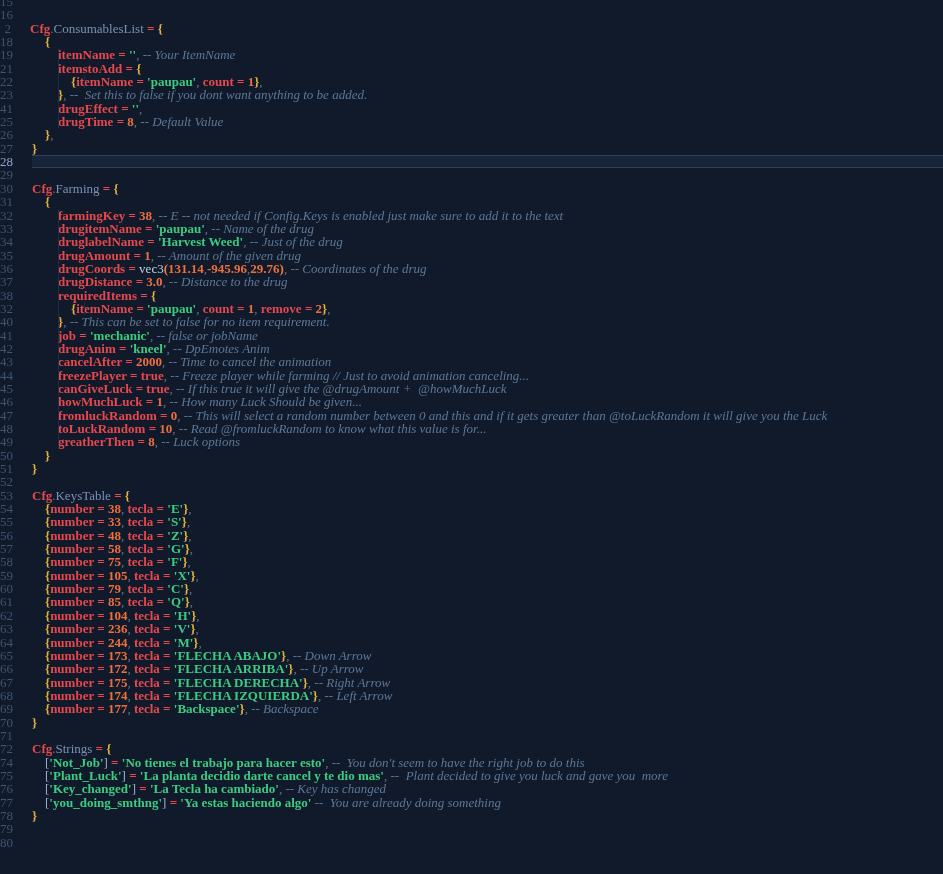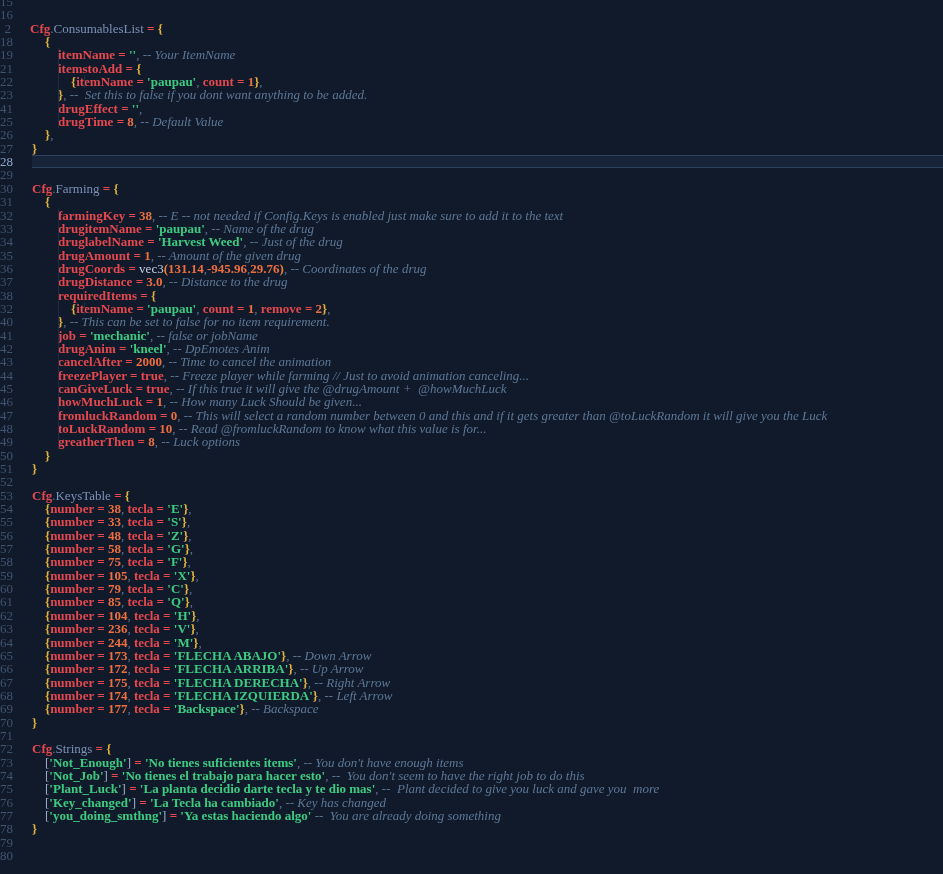--- a/index.html
+++ b/index.html
@@ -262,30 +262,26 @@
       </div>
       <div class="row">
         <div class="ln">71</div>
         <div class="code"></div>
       </div>
       <div class="row">
         <div class="ln">72</div>
         <div class="code"><span class="tk-id">Cfg</span><span class="tk-punc">.</span><span class="tk-prop">Strings</span><span class="tk-op"> = </span><span class="tk-brace">{</span></div>
       </div>
       <div class="row">
-        <div class="ln">73</div>
-        <div class="code"><span class="tk-ws">    </span><span class="tk-brack">[</span><span class="tk-str">'Not_Enough'</span><span class="tk-brack">]</span><span class="tk-op"> = </span><span class="tk-str">'No tienes suficientes items'</span><span class="tk-punc">, </span><span class="tk-com">-- You don't have enough items</span></div>
-      </div>
-      <div class="row">
         <div class="ln">74</div>
         <div class="code"><span class="tk-ws">    </span><span class="tk-brack">[</span><span class="tk-str">'Not_Job'</span><span class="tk-brack">]</span><span class="tk-op"> = </span><span class="tk-str">'No tienes el trabajo para hacer esto'</span><span class="tk-punc">, </span><span class="tk-com">--  You don't seem to have the right job to do this</span></div>
       </div>
       <div class="row">
         <div class="ln">75</div>
-        <div class="code"><span class="tk-ws">    </span><span class="tk-brack">[</span><span class="tk-str">'Plant_Luck'</span><span class="tk-brack">]</span><span class="tk-op"> = </span><span class="tk-str">'La planta decidio darte tecla y te dio mas'</span><span class="tk-punc">, </span><span class="tk-com">--  Plant decided to give you luck and gave you  more</span></div>
+        <div class="code"><span class="tk-ws">    </span><span class="tk-brack">[</span><span class="tk-str">'Plant_Luck'</span><span class="tk-brack">]</span><span class="tk-op"> = </span><span class="tk-str">'La planta decidio darte cancel y te dio mas'</span><span class="tk-punc">, </span><span class="tk-com">--  Plant decided to give you luck and gave you  more</span></div>
       </div>
       <div class="row">
         <div class="ln">76</div>
         <div class="code"><span class="tk-ws">    </span><span class="tk-brack">[</span><span class="tk-str">'Key_changed'</span><span class="tk-brack">]</span><span class="tk-op"> = </span><span class="tk-str">'La Tecla ha cambiado'</span><span class="tk-punc">, </span><span class="tk-com">-- Key has changed</span></div>
       </div>
       <div class="row">
         <div class="ln">77</div>
         <div class="code"><span class="tk-ws">    </span><span class="tk-brack">[</span><span class="tk-str">'you_doing_smthng'</span><span class="tk-brack">]</span><span class="tk-op"> = </span><span class="tk-str">'Ya estas haciendo algo'</span><span class="tk-punc"> </span><span class="tk-com">--  You are already doing something</span></div>
       </div>
       <div class="row">

